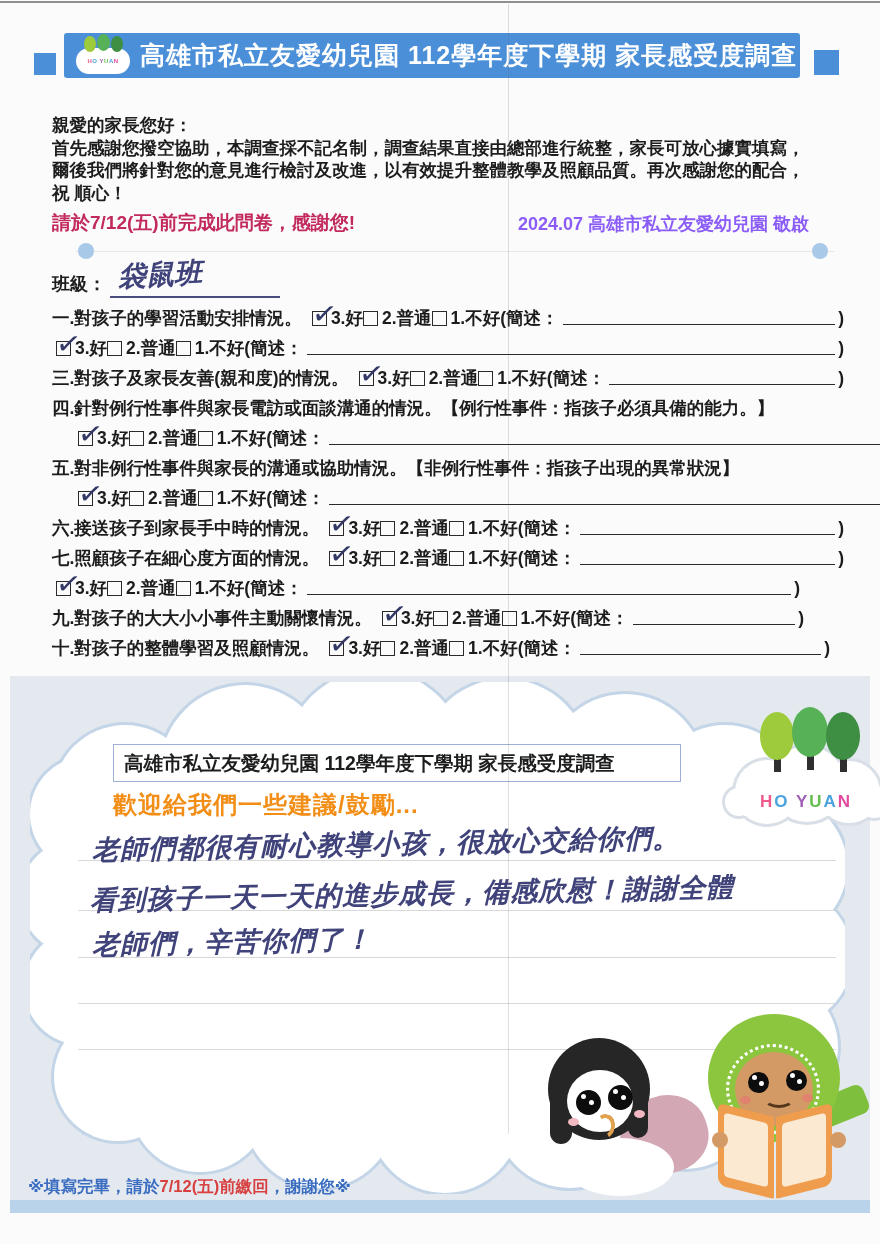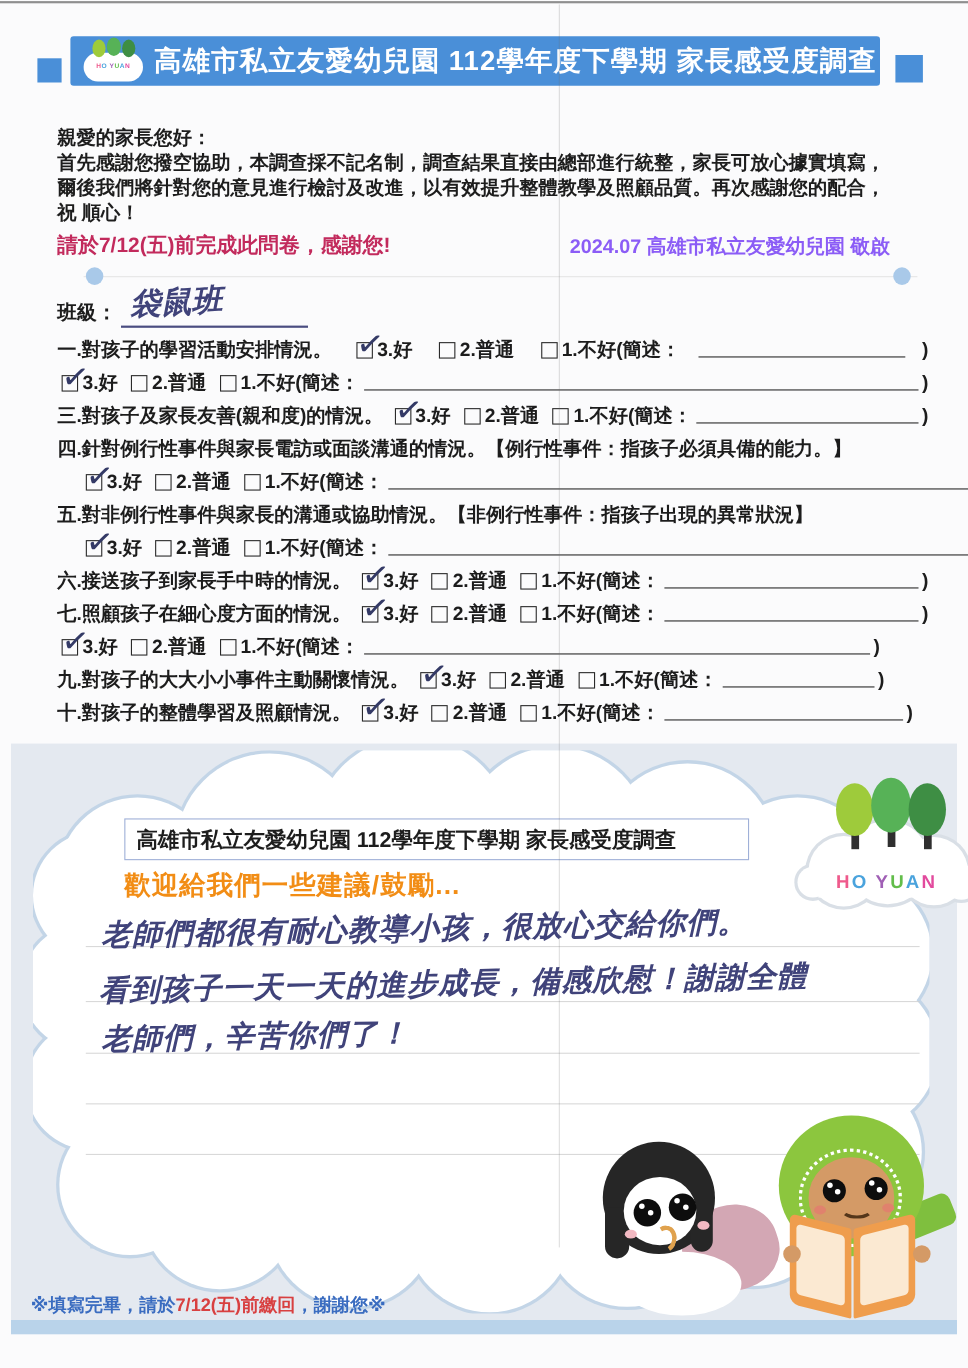--- a/index.html
+++ b/index.html
@@ -30,21 +30,21 @@
   
   .class-row{position:absolute;left:52px;top:264px;display:flex;align-items:flex-end;height:34px;}
   .class-label{font-size:18px;font-weight:600;color:#1d1d1d;padding-bottom:2px;}
   .class-line{width:170px;border-bottom:2px solid #4a4d80;position:relative;height:34px;margin-left:4px;}
   .hand{color:#40437a;font-style:italic;}
   .class-value{position:absolute;left:8px;top:-6px;font-size:28px;font-weight:bold;transform:rotate(-3deg);white-space:nowrap;}
   
   .questions{position:absolute;left:52px;top:303px;width:792px;}
   .q-row{display:flex;align-items:center;height:30px;font-size:17.5px;font-weight:600;color:#1c1c1c;white-space:nowrap;}
   .q-row .qtext{margin-right:6px;}
-  .opt{display:flex;align-items:center;margin-left:12px;}
+  .opt{display:flex;align-items:center;}
   .opt.first{margin-left:4px;}
   .cb{display:inline-block;width:13px;height:13px;border:1.7px solid #2a2a2a;position:relative;margin-right:4px;flex:0 0 auto;}
   .check{position:absolute;left:-1px;top:-16px;font-size:30px;font-weight:bold;color:#343a66;transform:rotate(8deg);font-style:italic;pointer-events:none;}
   .fill-line{flex:1;border-bottom:1.5px solid #2a2a2a;height:13px;margin:0 3px 0 4px;min-width:30px;}
   .close-paren{font-weight:600;}
   .ans-indent{padding-left:22px;}
   
   .lower{position:absolute;left:10px;top:676px;width:860px;height:524px;background:#e4e9f0;}
   .bigcloud{position:absolute;left:20px;top:6px;width:815px;height:512px;}
   .fb-titlebox{position:absolute;left:103px;top:68px;width:568px;height:38px;background:#fff;border:1.5px solid #9fb0d8;display:flex;align-items:center;padding:0 10px;box-sizing:border-box;font-size:19.5px;font-weight:600;color:#1d1d1d;white-space:nowrap;}
@@ -121,21 +121,21 @@
   <span class="dot r"></span>
 
   <div class="class-row">
     <span class="class-label">班級：</span>
     <span class="class-line">
       <span class="hand class-value">袋鼠班</span>
     </span>
   </div>
 
   <div class="questions" id="questions">
-      <div class="q-row" style="width: 792px; gap: 12px;">
+      <div class="q-row" style="width: 792px;">
         <span class="qtext">一.對孩子的學習活動安排情況。</span>
         <span class="opt first">
           <span class="cb">
             <span class="check">✓</span>
           </span>
           <span>3.好</span>
         </span>
         <span class="opt">
           <span class="cb"></span>
           <span>2.普通</span>

